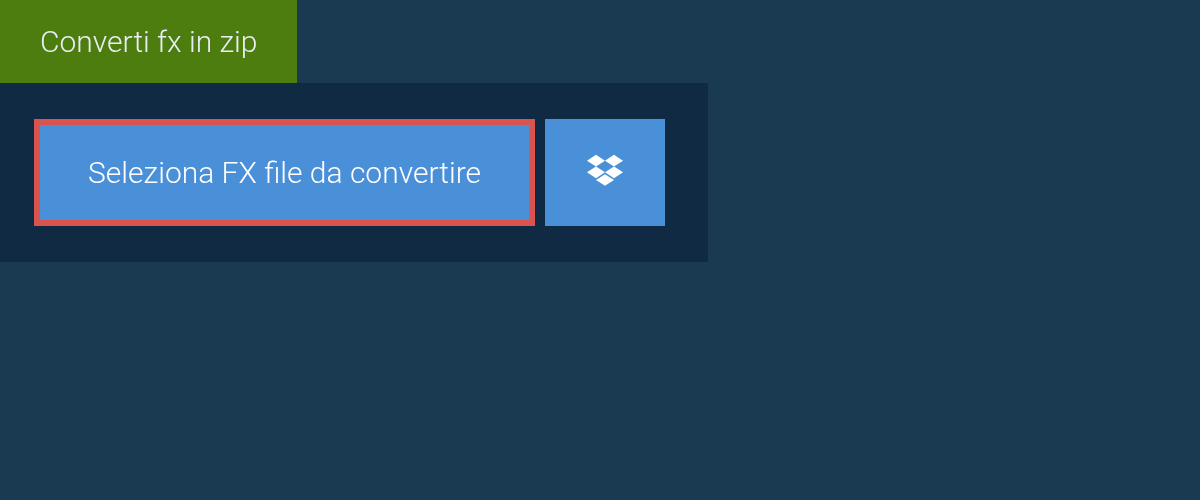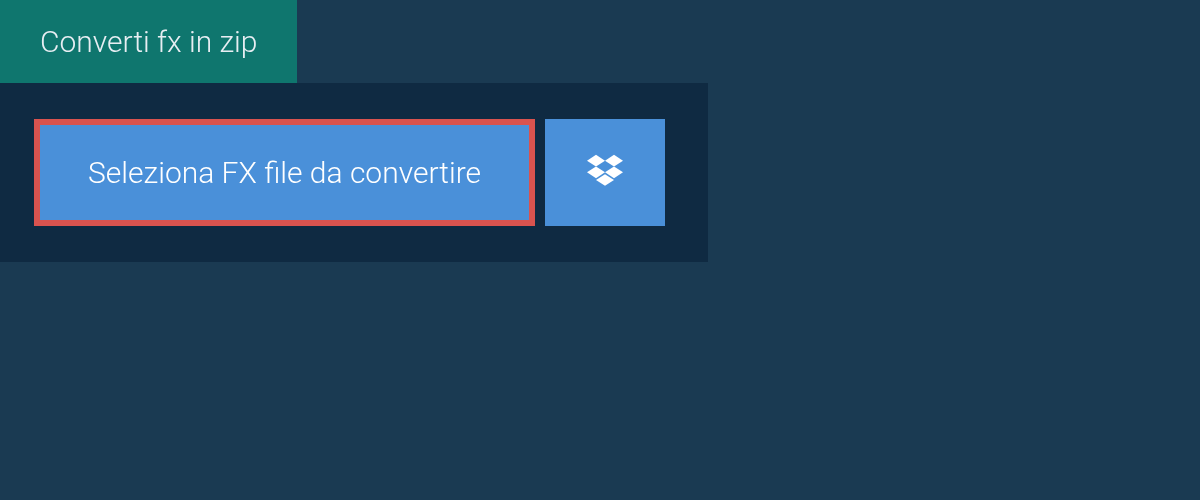--- a/index.html
+++ b/index.html
@@ -11,21 +11,21 @@
       width: 1200px;
       height: 500px;
       background: #1a3a52;
       font-family: -apple-system, BlinkMacSystemFont, "Segoe UI", Roboto, sans-serif;
       overflow: hidden;
     }
     .tab-container {
       display: flex;
     }
     .tab {
-      background: #0f766e;
+      background: #4d7c0f;
       color: #e8eef3;
       padding: 24px 40px;
       font-size: 30px;
       font-weight: 300;
     }
     .content-panel {
       background: #0f2a42;
       padding: 36px 34px;
       width: 708px;
     }

